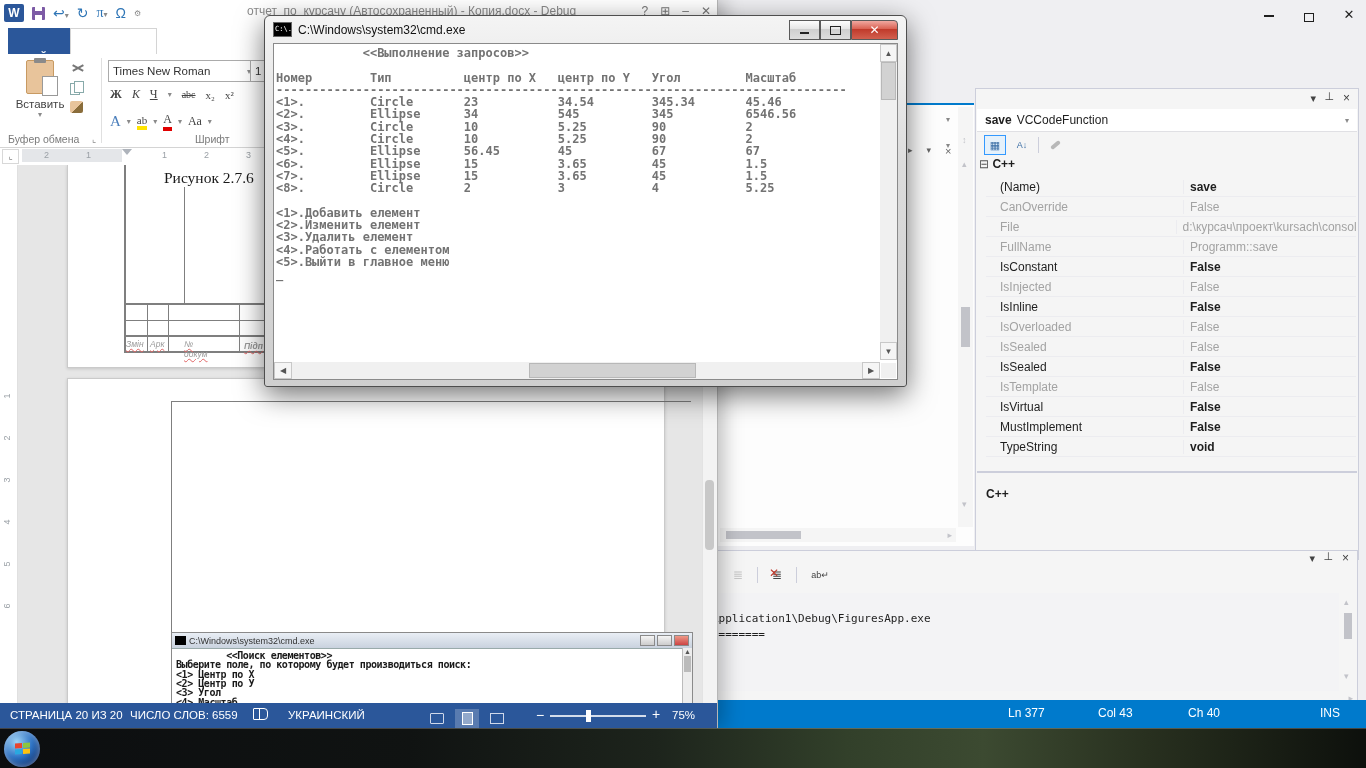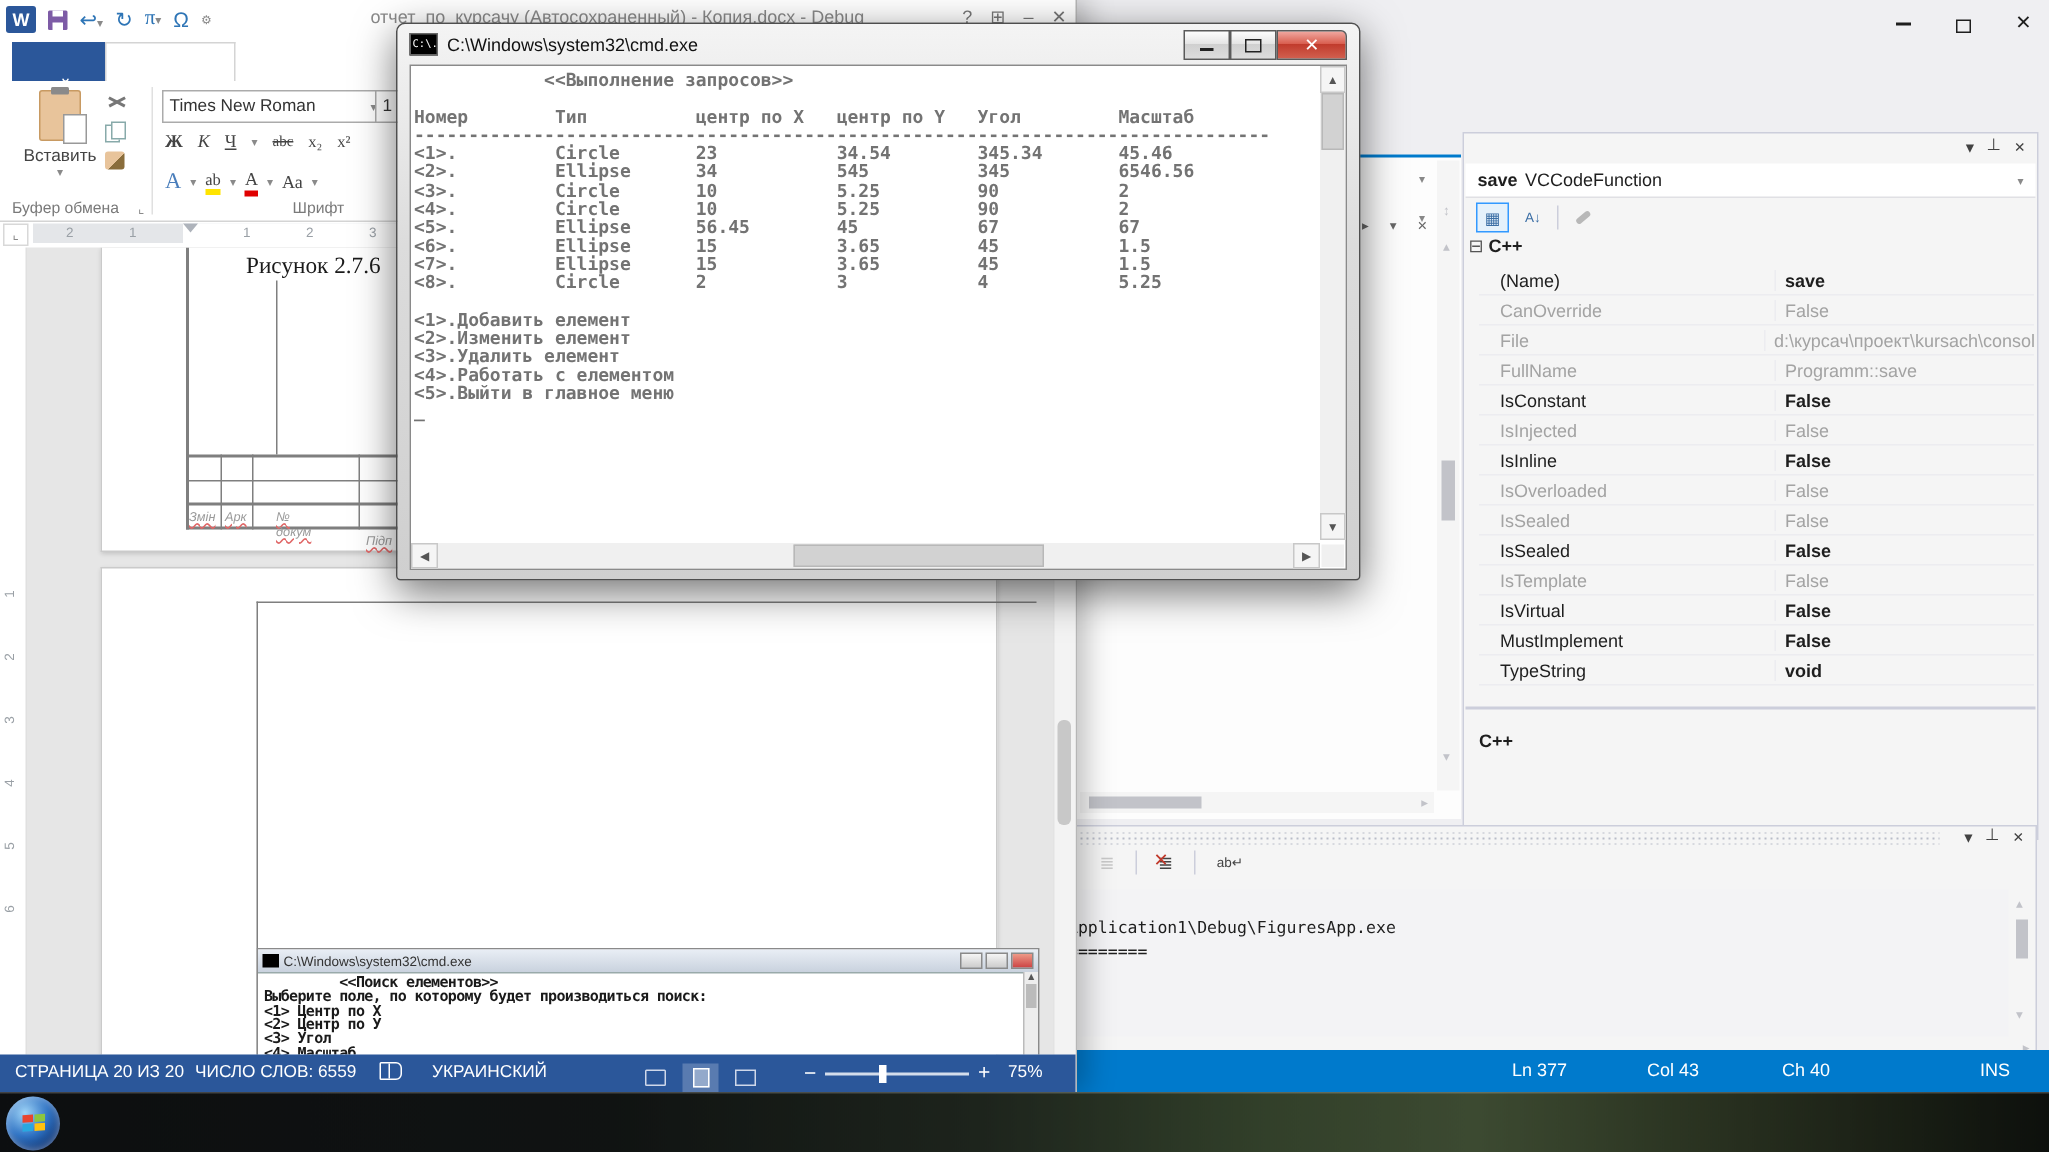--- a/index.html
+++ b/index.html
@@ -380,21 +380,21 @@
         <div class="abs frameline" style="left:56px;top:170px;width:540px;height:2px;"></div>
         <div class="abs frameline" style="left:56px;top:186px;width:540px;height:2px;"></div>
         <div class="abs frameline" style="left:56px;top:138px;width:2px;height:50px;"></div>
         <div class="abs frameline" style="left:79px;top:138px;width:1px;height:50px;"></div>
         <div class="abs frameline" style="left:100px;top:138px;width:1px;height:50px;"></div>
         <div class="abs frameline" style="left:171px;top:138px;width:1px;height:50px;"></div>
         <div class="abs frameline" style="left:215px;top:138px;width:1px;height:50px;"></div>
         <span class="abs tb-label" style="left:58px;top:174px;">Змін</span>
         <span class="abs tb-label" style="left:82px;top:174px;">Арк</span>
         <span class="abs tb-label" style="left:116px;top:174px;">№ докум</span>
-        <span class="abs tb-label" style="left:176px;top:190px;">Підп</span>
+        <span class="abs tb-label" style="left:176px;top:176px;font-weight:bold;">Підп</span>
       </div>
     </div>
 
     <div class="page abs" style="left:49px;top:213px;width:596px;height:326px;border-bottom:none;">
       <div class="abs frameline" style="left:103px;top:22px;width:520px;height:1px;"></div>
       <div class="abs frameline" style="left:103px;top:22px;width:1px;height:304px;"></div>
 
       <div class="mini-cmd abs">
         <div class="mini-title">
           <span style="width:11px;height:9px;background:#000;display:inline-block;"></span>

